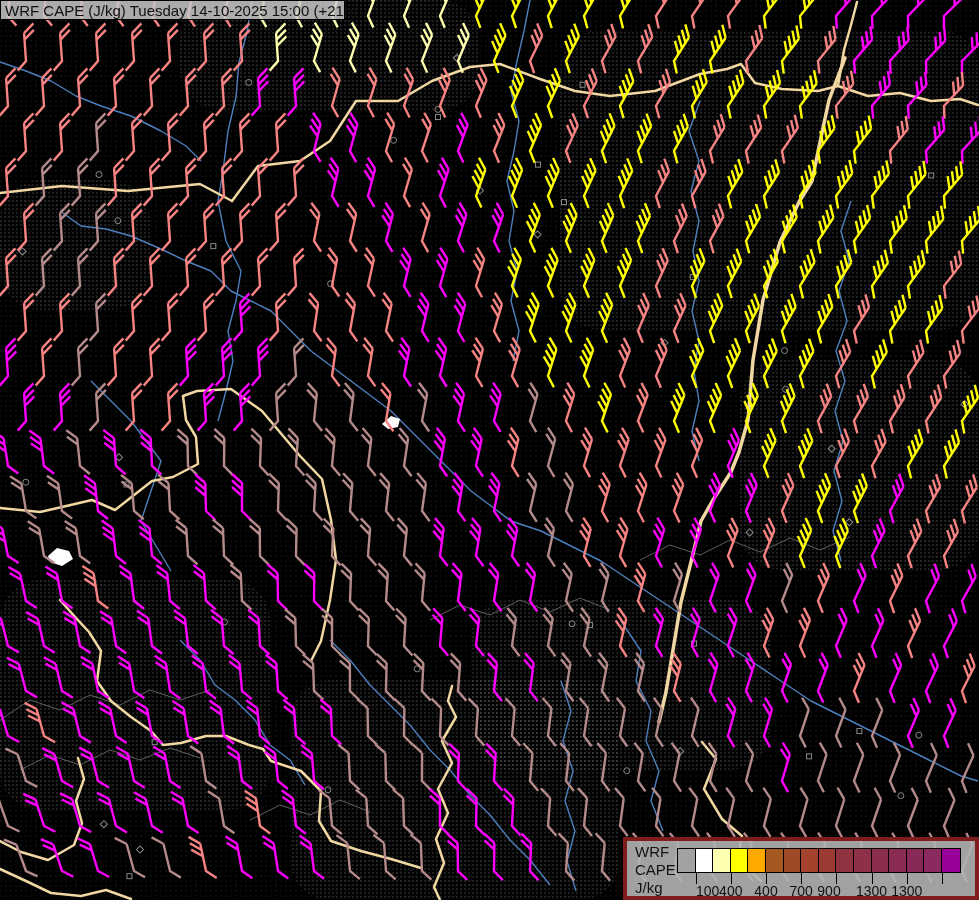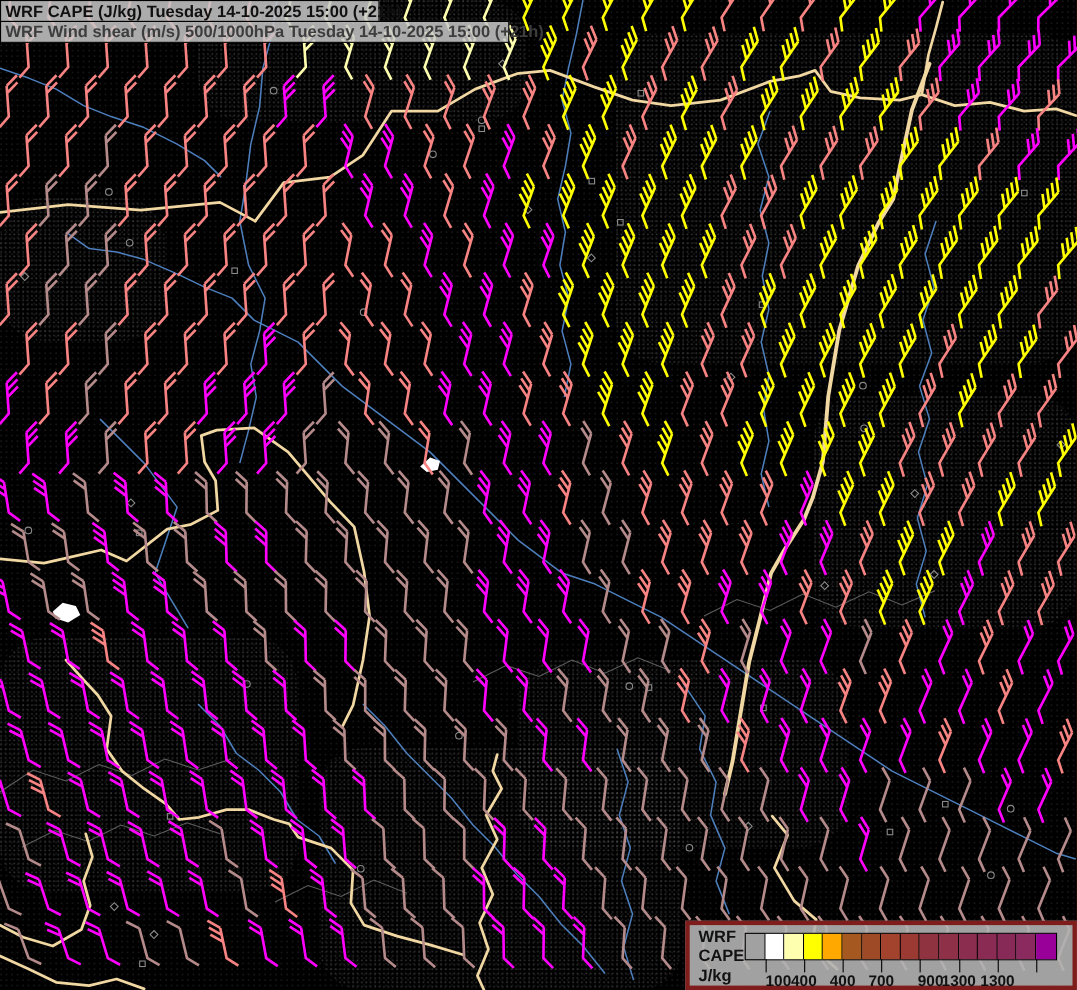--- a/index.html
+++ b/index.html
@@ -1,17 +1,17 @@
 <!DOCTYPE html>
 <html><head>
 <meta charset="utf-8">
 <style>
   html,body{margin:0;padding:0;background:#000;}
-  #app{position:relative;width:979px;height:900px;overflow:hidden;background:#f97316;
-       font-family:"Liberation Sans",sans-serif;font-weight:bold;}
+  #app{position:relative;width:979px;height:900px;overflow:hidden;background:#22c55e;
+       font-family:"Liberation Sans",sans-serif;}
   #map{position:absolute;left:0;top:0;}
   
   #titlebox{position:absolute;left:0;top:0;z-index:5;}
   .trow{background:rgba(201,201,201,0.85);border:1px solid #000;height:20px;line-height:20px;
         padding:0 5px 0 4px;font-size:15px;white-space:nowrap;box-sizing:border-box;}
   #title1{width:345px;color:#101010;}
   #title2{width:463px;margin-top:-1px;color:#3d3d3d;}
   
   #legend{position:absolute;left:623px;top:837px;width:356px;height:63px;z-index:5;
           background:rgba(178,178,178,0.9);border:4px solid #7f1d1d;box-sizing:border-box;}
@@ -669,21 +669,20 @@
         <path d="M-9 9 L0 0 L0 -28 M0 -28 L10 -37" stroke="#b48a8a" transform="translate(818 871) rotate(15.187271705822276) scale(-1 1)"></path>
         <path d="M-9 9 L0 0 L0 -28 M0 -28 L10 -37" stroke="#b48a8a" transform="translate(854 871) rotate(16.786863125638405) scale(-1 1)"></path>
         <path d="M-9 9 L0 0 L0 -28 M0 -28 L10 -37" stroke="#b48a8a" transform="translate(890 871) rotate(18.386454545454548) scale(-1 1)"></path>
         <path d="M-9 9 L0 0 L0 -28 M0 -28 L10 -37" stroke="#b48a8a" transform="translate(926 871) rotate(19.98604596527069) scale(-1 1)"></path>
         <path d="M-9 9 L0 0 L0 -28 M0 -28 L10 -37" stroke="#b48a8a" transform="translate(962 871) rotate(21.585637385086834) scale(-1 1)"></path>
       </g>
     </svg>
 
   <div id="titlebox">
     <div id="title1" class="trow">WRF CAPE (J/kg) Tuesday 14-10-2025 15:00 (+21h)</div>
-    <div id="title2" class="trow">WRF Wind shear (m/s) 500/1000hPa Tuesday 14-10-2025 15:00 (+21h)</div>
   </div>
 
   <div id="legend">
     <div id="legend-label">
       <div>WRF</div>
       <div>CAPE</div>
       <div>J/kg</div>
     </div>
     <div id="legend-bar">
         <div class="lcell"></div>
@@ -705,21 +704,21 @@
       </div>
   <div class="ltick" style="left: 68.6px;"></div>
       <div class="llabel" style="left: 68.6px; margin-left: 12px;">100</div>
       <div class="ltick" style="left: 103.8px;"></div>
       <div class="llabel" style="left: 103.8px;">400</div>
       <div class="ltick" style="left: 139px;"></div>
       <div class="llabel" style="left: 139px;">400</div>
       <div class="ltick" style="left: 174.2px;"></div>
       <div class="llabel" style="left: 174.2px;">700</div>
       <div class="ltick" style="left: 209.4px;"></div>
-      <div class="llabel" style="left: 219px;">900</div>
+      <div class="llabel" style="left: 202px;">900</div>
       <div class="ltick" style="left: 244.6px;"></div>
       <div class="llabel" style="left: 244.6px;">1300</div>
       <div class="ltick" style="left: 279.8px;"></div>
       <div class="llabel" style="left: 279.8px;">1300</div>
       <div class="ltick" style="left: 315px;"></div>
       <div class="llabel" style="left: 315px; margin-top: 44px;">1500</div>
     </div>
 </div>
 
 </body></html>

